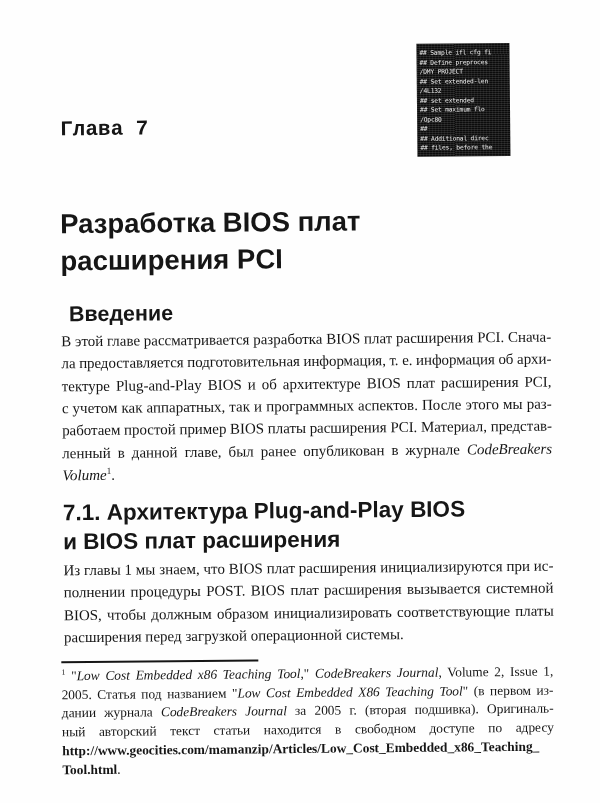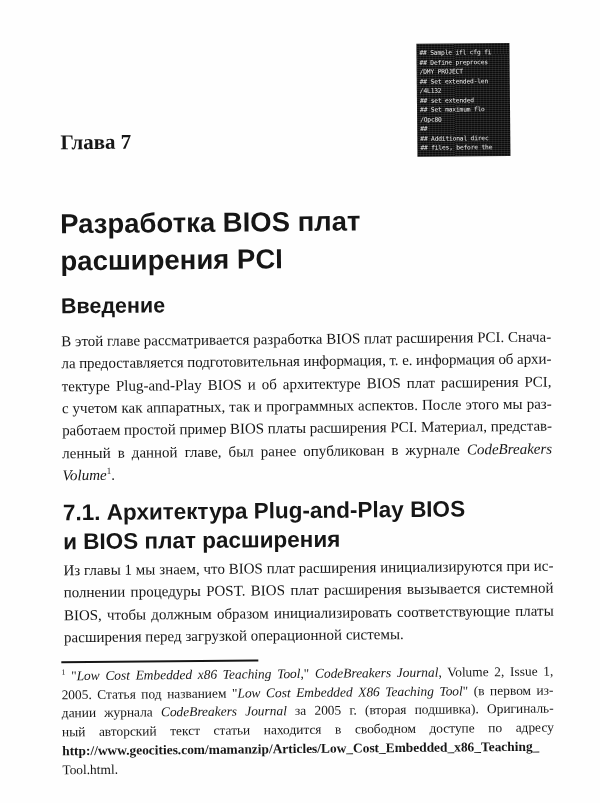--- a/index.html
+++ b/index.html
@@ -32,32 +32,32 @@
     padding: 4px 0 0 3px; box-sizing: border-box;
     overflow: hidden; white-space: nowrap;
   }
   .codebox::after {
     content: ""; position: absolute; inset: 0; pointer-events: none;
     background:
       repeating-linear-gradient(0deg, rgba(255,255,255,0.10) 0 1px, transparent 1px 2px),
       repeating-linear-gradient(90deg, rgba(255,255,255,0.06) 0 1px, transparent 1px 3px);
   }
   .chapter {
-    position: absolute; left: 63px; top: 128px;
-    font-family: Liberation Serif, serif;
+    position: absolute; left: 63px; top: 116px;
+    font-family: Liberation Mono, monospace;
     font-weight: bold; font-size: 21px;
   }
   .title {
     position: absolute; left: 62px; top: 203px; margin: 0;
     font-family: "Liberation Sans", sans-serif;
     font-weight: bold; font-size: 27.5px; line-height: 37px;
   }
   .title span { display: block; }
   .h-intro {
-    position: absolute; left: 62px; top: 292px; margin: 0;
+    position: absolute; left: 62px; top: 292px; margin: 8px;
     font-family: "Liberation Sans", sans-serif;
     font-weight: bold; font-size: 21.5px;
   }
   .h-sec {
     position: absolute; left: 62px; top: 496px; margin: 0;
     font-family: "Liberation Sans", sans-serif;
     font-weight: bold; font-size: 22.5px; line-height: 29px;
   }
   .h-sec span { display: block; }
   .para { position: absolute; width: 490px; font-size: 15px; line-height: 22.35px; }
@@ -126,17 +126,17 @@
       </div>
 
     <div class="footrule"></div>
 
     <div class="footnote">
         <div class="pline" style="word-spacing: 2.337px;"><span class="lin"><sup>1</sup><span> "</span><span style="font-style: italic;">Low Cost Embedded x86 Teaching Tool,</span><span>" </span><span style="font-style: italic;">CodeBreakers Journal</span><span>, Volume 2, Issue 1,</span></span></div>
         <div class="pline" style="word-spacing: 2.193px;"><span class="lin"><span>2005. Статья под названием "</span><span style="font-style: italic;">Low Cost Embedded X86 Teaching Tool</span><span>" (в первом из-</span></span></div>
         <div class="pline" style="word-spacing: 4.827px;"><span class="lin"><span>дании журнала </span><span style="font-style: italic;">CodeBreakers Journal</span><span> за 2005 г. (вторая подшивка). Оригиналь-</span></span></div>
         <div class="pline" style="word-spacing: 10.217px;"><span class="lin"><span>ный авторский текст статьи находится в свободном доступе по адресу</span></span></div>
         <div class="pline"><span class="lin"><span style="font-weight: bold;">http://www.geocities.com/mamanzip/Articles/Low_Cost_Embedded_x86_Teaching_</span></span></div>
-        <div class="pline nojust"><span class="lin"><span style="font-weight: normal;">Tool.html</span><span>.</span></span></div>
+        <div class="pline nojust"><span class="lin"><span style="font-weight: bold;">Tool.html</span><span>.</span></span></div>
       </div>
 
   </div>
 </div>
 
 </body></html>

